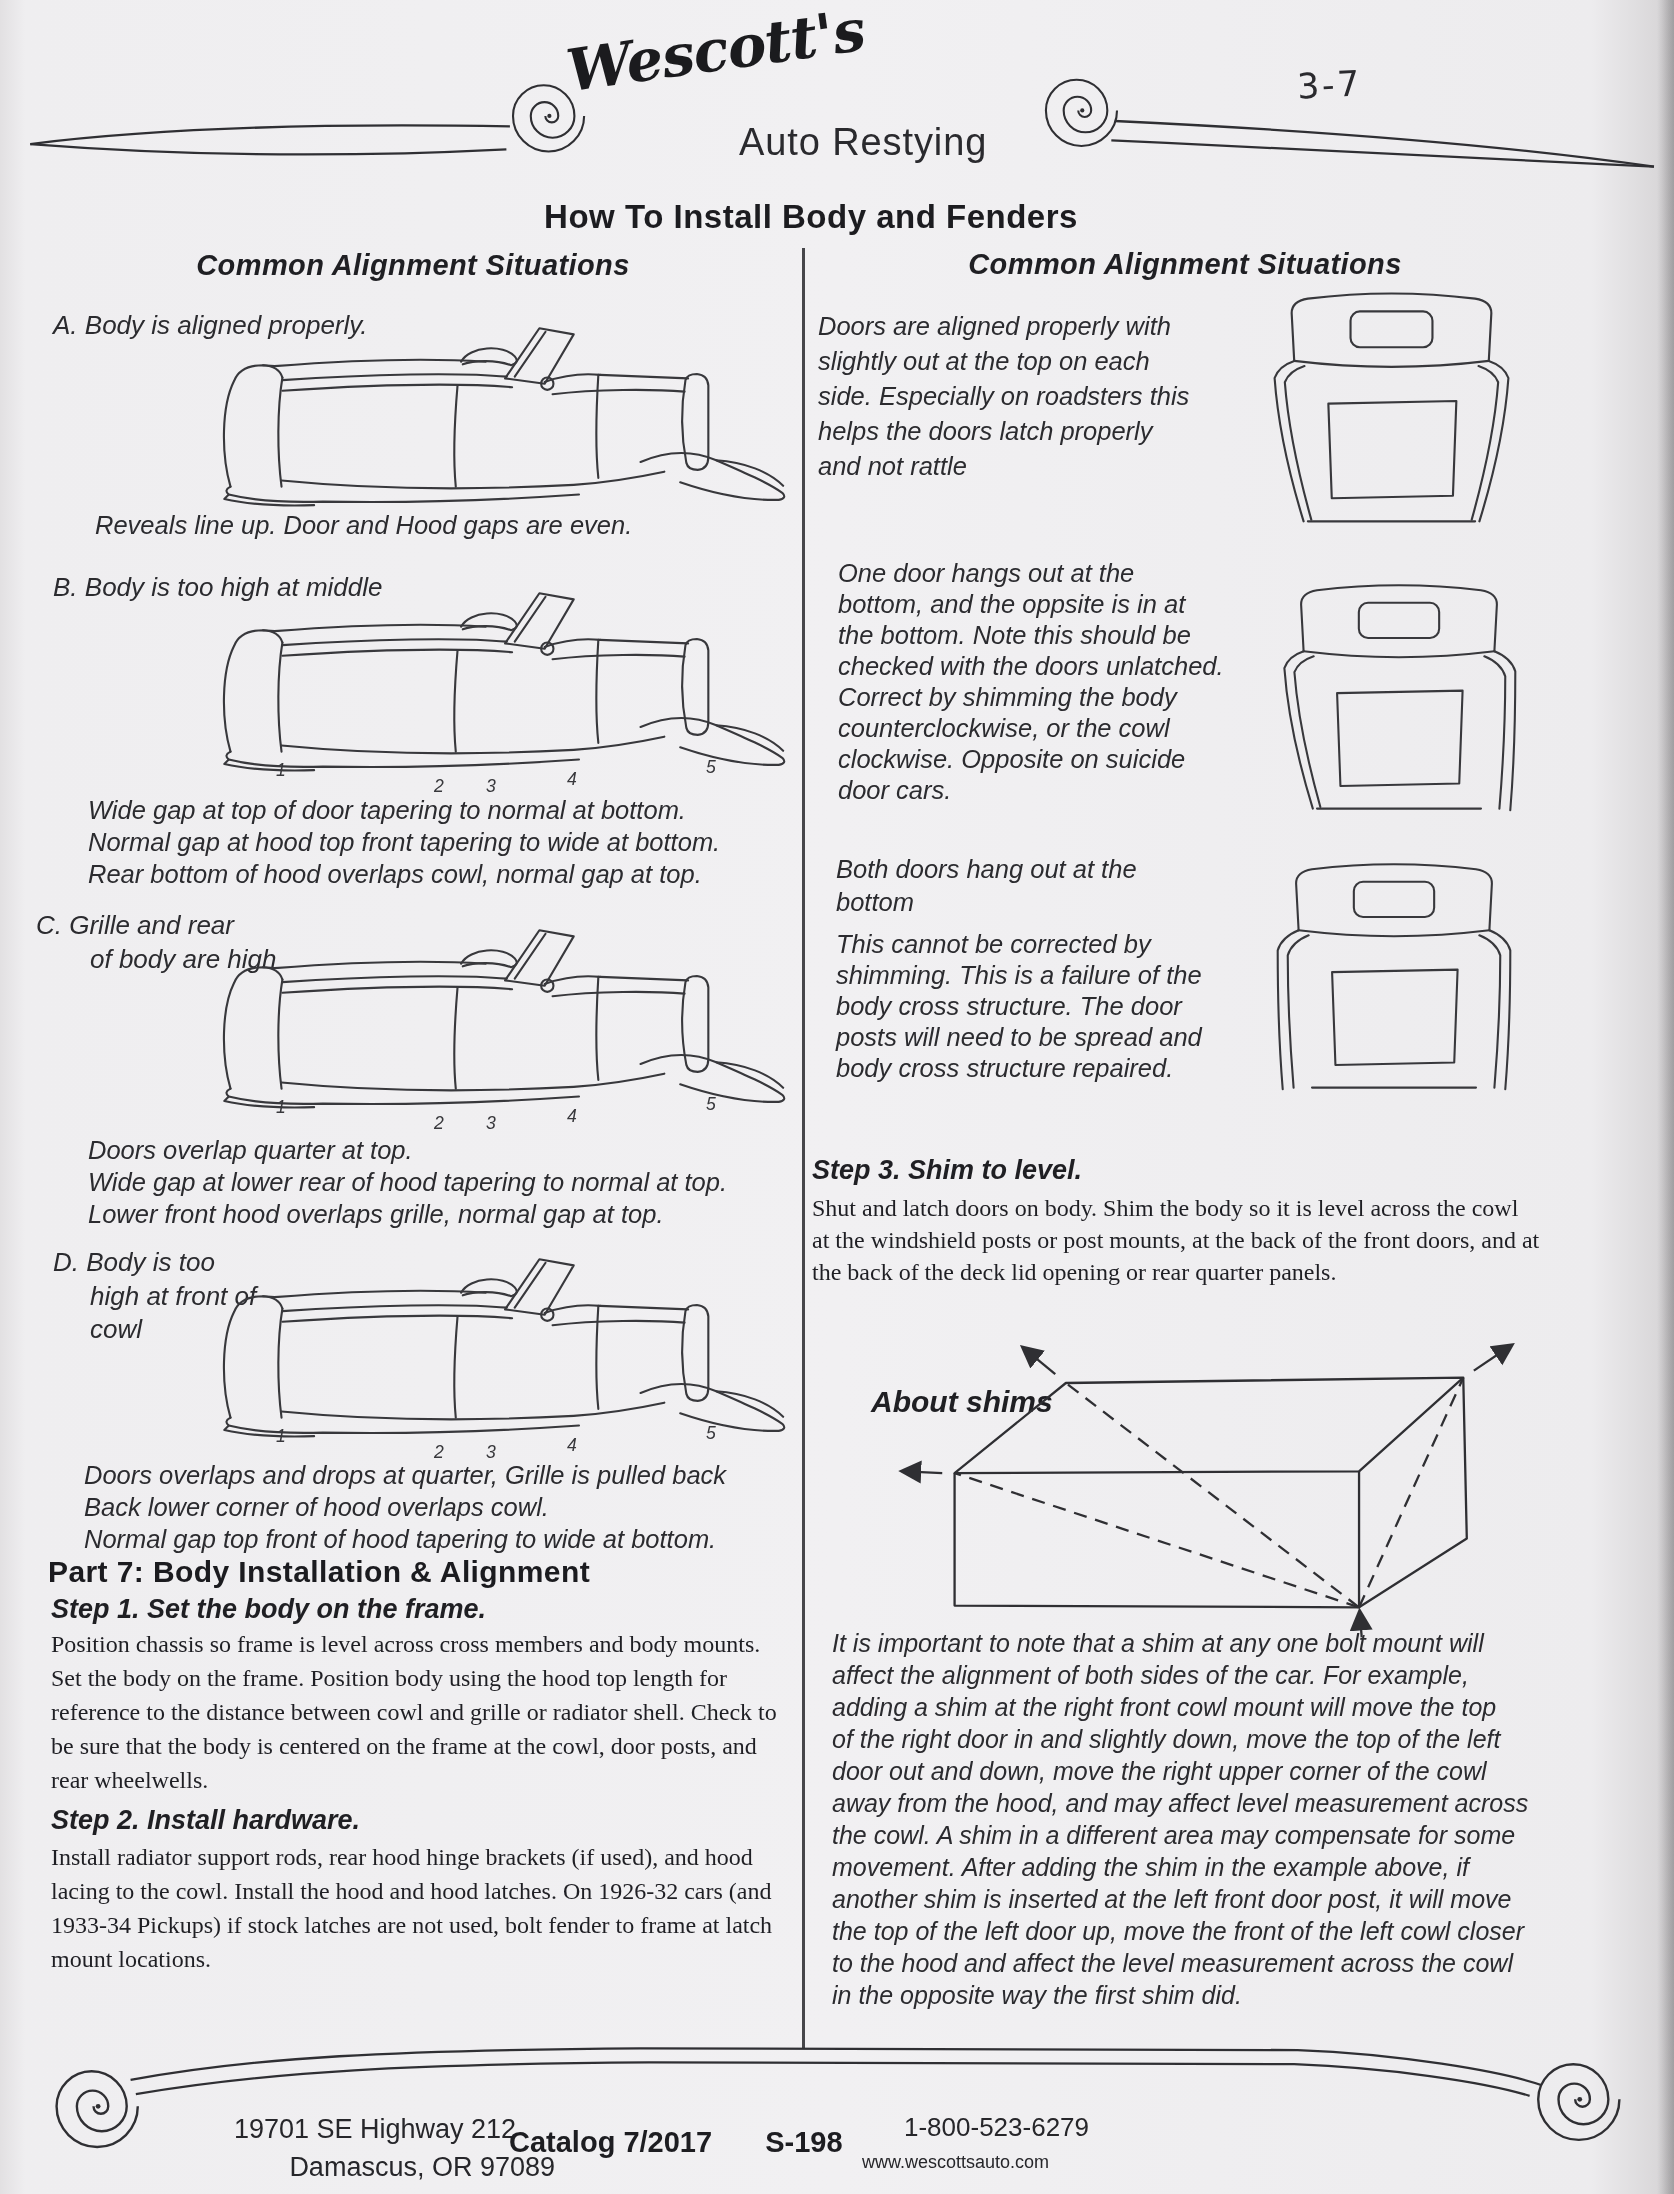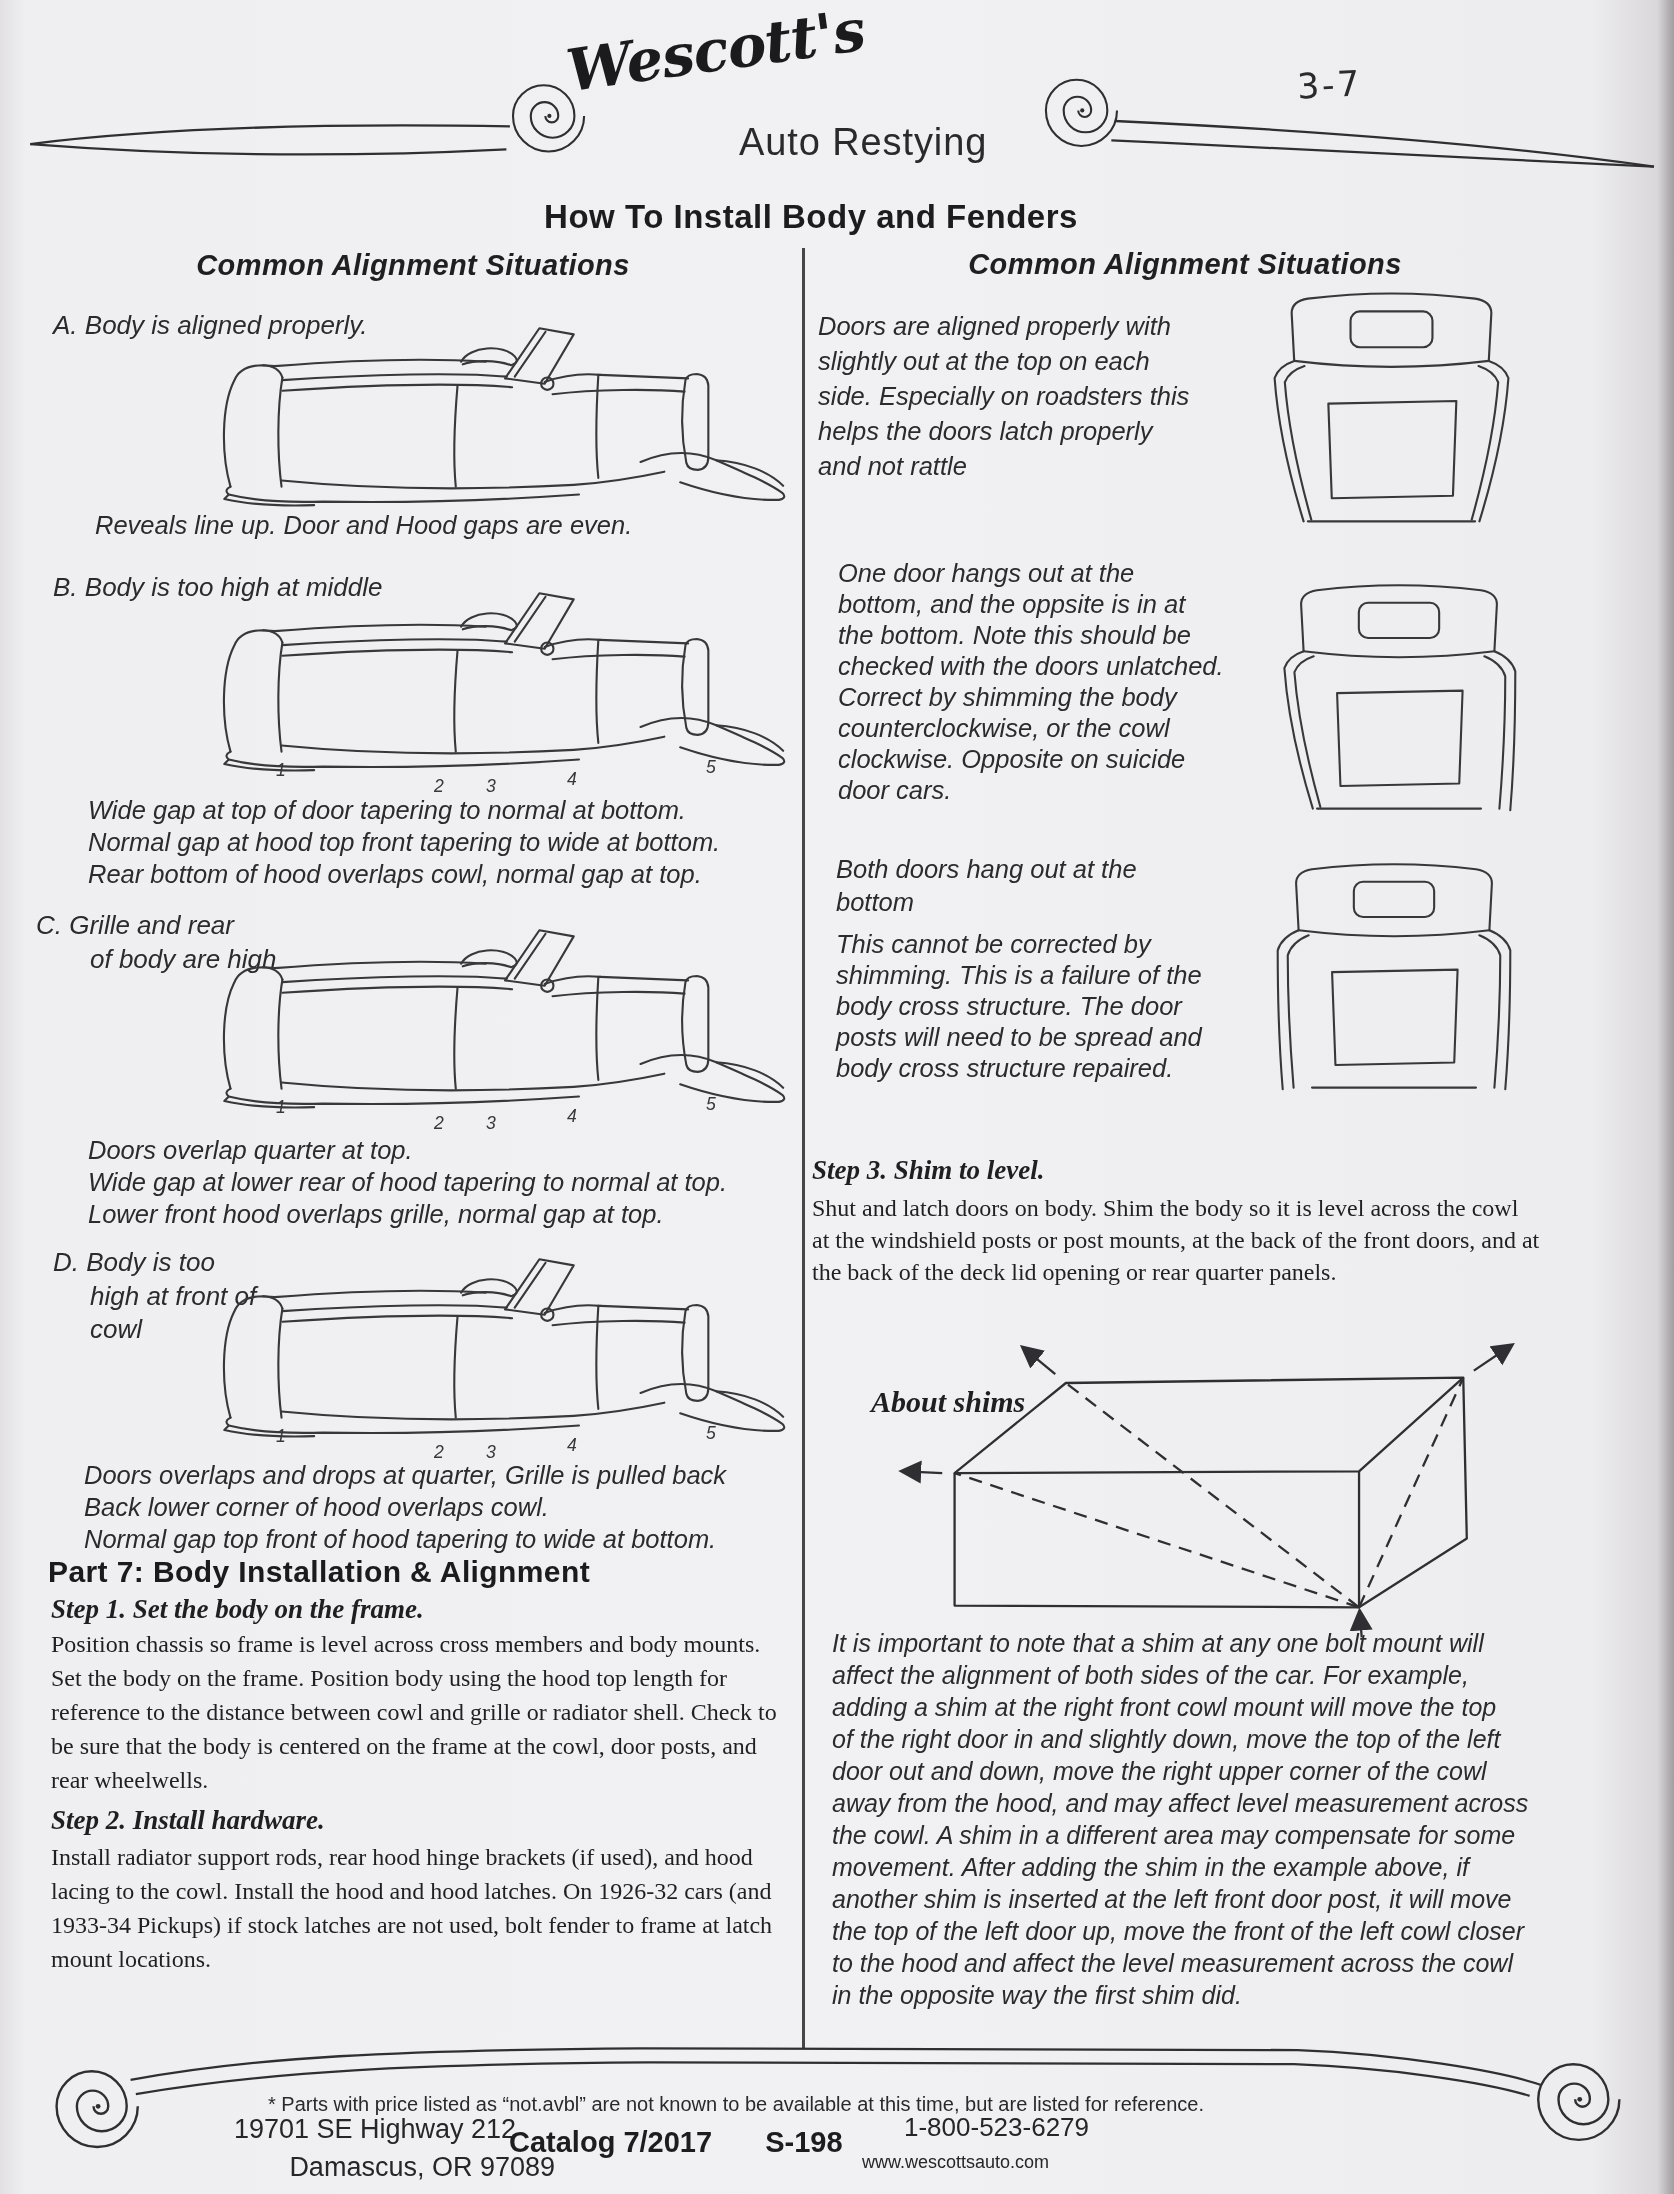--- a/index.html
+++ b/index.html
@@ -4,21 +4,21 @@
 <style>
   html,body{margin:0;padding:0;background:#9a989a;}
   #page{position:relative;width:1675px;height:2195px;overflow:hidden;
     background:linear-gradient(90deg,#e2e0e2 0%,#efeef0 1.5%,#f1f0f2 50%,#edecee 95%,#d8d6d8 99.2%,#c4c2c4 100%);
     font-family:"Liberation Sans",sans-serif;color:#26262a;}
   .abs{position:absolute;}
   .lbl{font-size:26px;line-height:33px;font-style:italic;color:#2b2b2f;white-space:pre;}
   .cap{font-size:25.5px;line-height:32px;font-style:italic;white-space:pre-line;color:#2b2b2f;}
   .colhead{font-size:29px;font-weight:bold;font-style:italic;letter-spacing:0.4px;text-align:center;color:#1f1f23;width:562px;}
   .title{font-size:33px;font-weight:bold;letter-spacing:0.5px;color:#1c1c20;text-align:center;width:544px;}
-  .stephead{font-size:27px;font-weight:bold;font-style:italic;color:#1f1f23;font-family:Liberation Serif, serif;}
+  .stephead{font-size:27px;font-weight:bold;font-style:italic;color:#1f1f23;}
   .serifbody{font-family:Liberation Serif, serif;font-size:24px;line-height:34px;white-space:pre-line;color:#1f1f24;}
   .itblock{font-size:25.5px;font-style:italic;white-space:pre-line;color:#2b2b2f;}
   .num{position:absolute;font-style:italic;font-size:17.6px;color:#38383c;}
   .part7h{font-size:30px;font-weight:bold;letter-spacing:0.4px;color:#1b1b1f;}
   svg{display:block;overflow:visible;}
   .brand-script{font-family:"DejaVu Serif",serif;font-style:italic;font-weight:bold;font-size:58px;
     transform:rotate(-8deg);transform-origin:left bottom;letter-spacing:-0.9px;color:#1b1b1e;}
   .brand-sub{font-size:38px;color:#2a2a2e;letter-spacing:0.9px;}
   .pagenum{font-family:"DejaVu Sans",sans-serif;font-size:35px;color:#2a2a2e;transform:rotate(-3deg);letter-spacing:2.6px;}
   .divider{background:#46464a;}
@@ -268,21 +268,20 @@
 
   <svg class="abs" style="left:24.6px;top:2029px" width="1626" height="145" viewBox="0 0 1850 165">
     <g stroke="#2f2f33" stroke-width="2.6" fill="none">
       <path d="M120,58 C260,32 420,24 700,22 L1448,24 C1560,28 1680,48 1726,64"></path>
       <path d="M126,74 C280,48 440,40 710,38 L1444,40 C1550,44 1660,60 1712,76"></path>
     </g>
     <use href="#spiral" transform="translate(82,88) scale(1.05)"></use>
     <use href="#spiral" transform="translate(1768,80) scale(1.05)"></use>
   </svg>
 
-  <div class="abs" style="left:268px;top:2093px;font-size:20px;color:#2a2a2e">* Parts with price listed as “not.avbl” are not known to be available at this time, but are listed for reference.</div>
 
   <div class="abs" style="left:195px;top:2114px;width:360px;text-align:center;font-size:27px;color:#26262a">19701 SE Highway 212</div>
   <div class="abs" style="left:195px;top:2152px;width:360px;text-align:right;font-size:27px;color:#26262a">Damascus, OR 97089</div>
 
   <div class="abs" style="left:509px;top:2126px;font-size:29px;font-weight:bold;color:#1d1d21">
     <span>Catalog 7/2017</span>
     <span style="display:inline-block;width:37px"></span>
     <span>S-198</span>
   </div>
 

